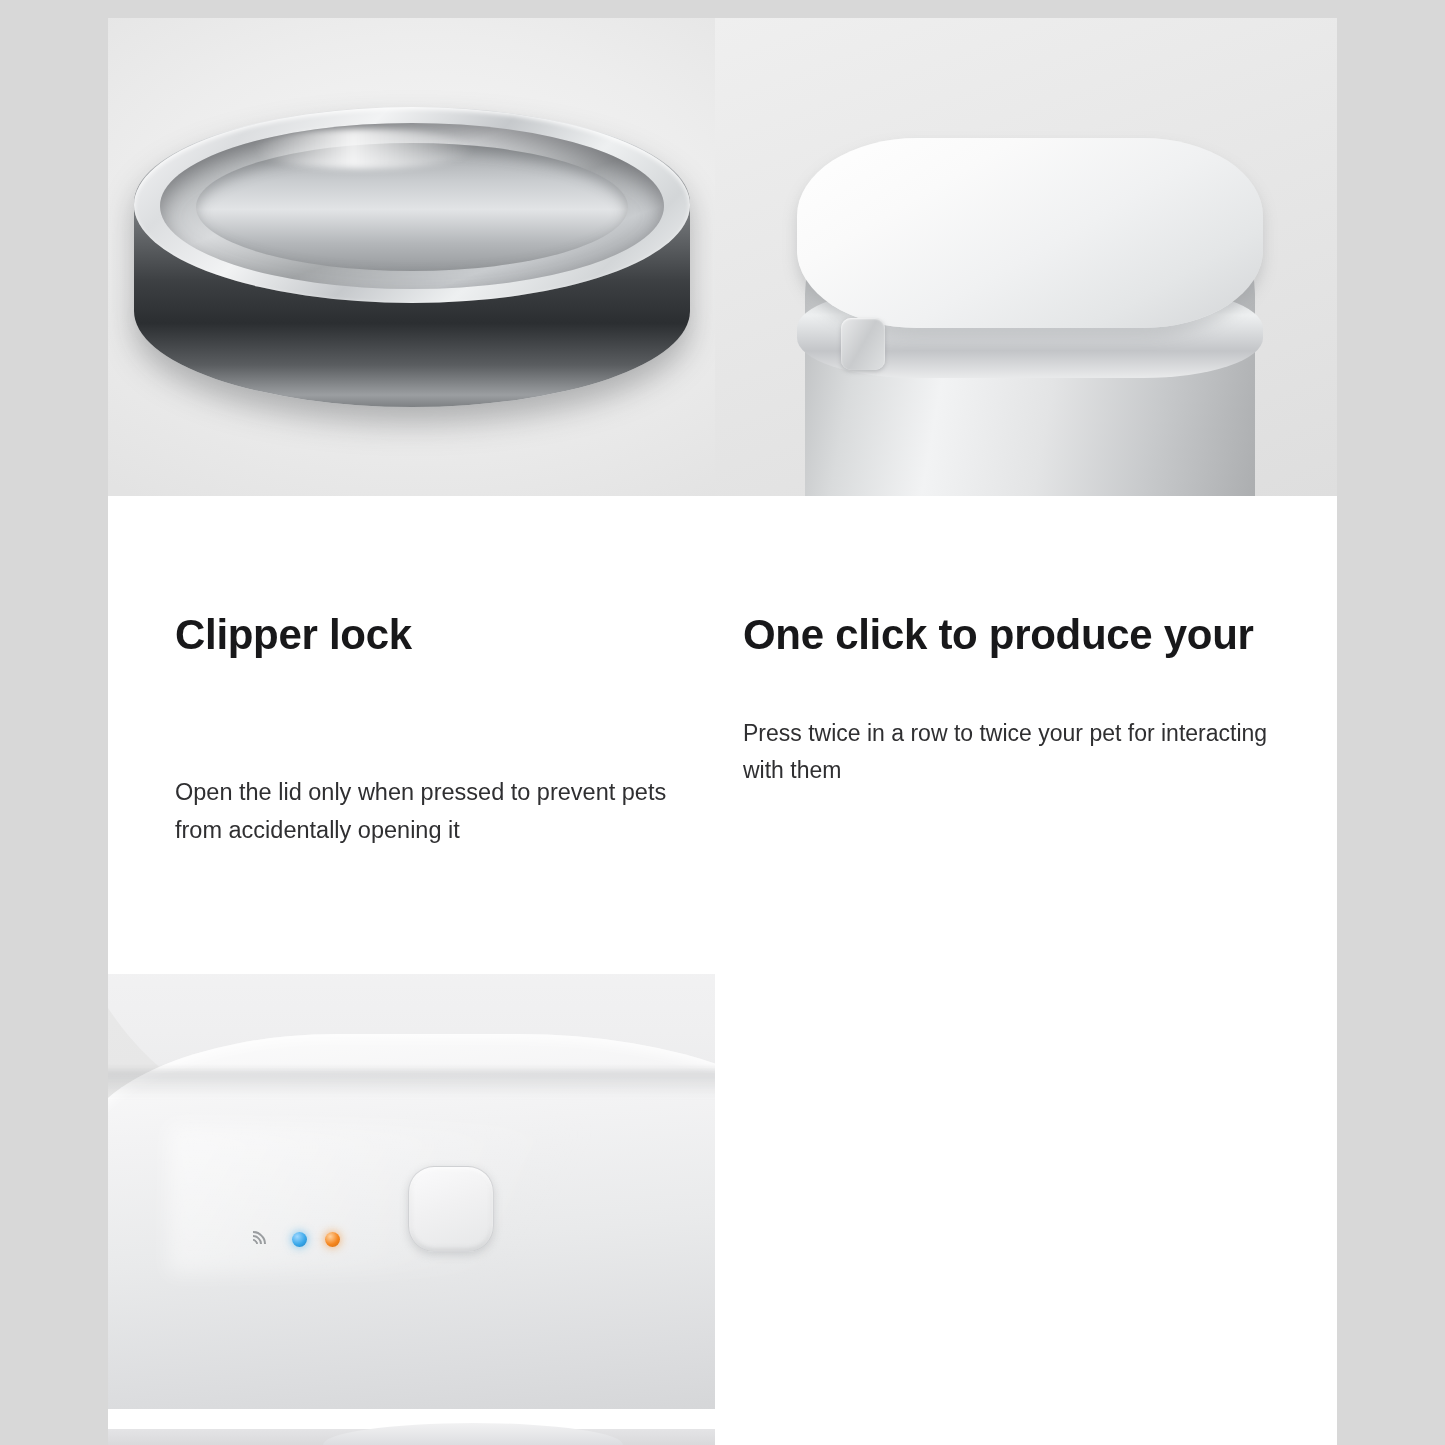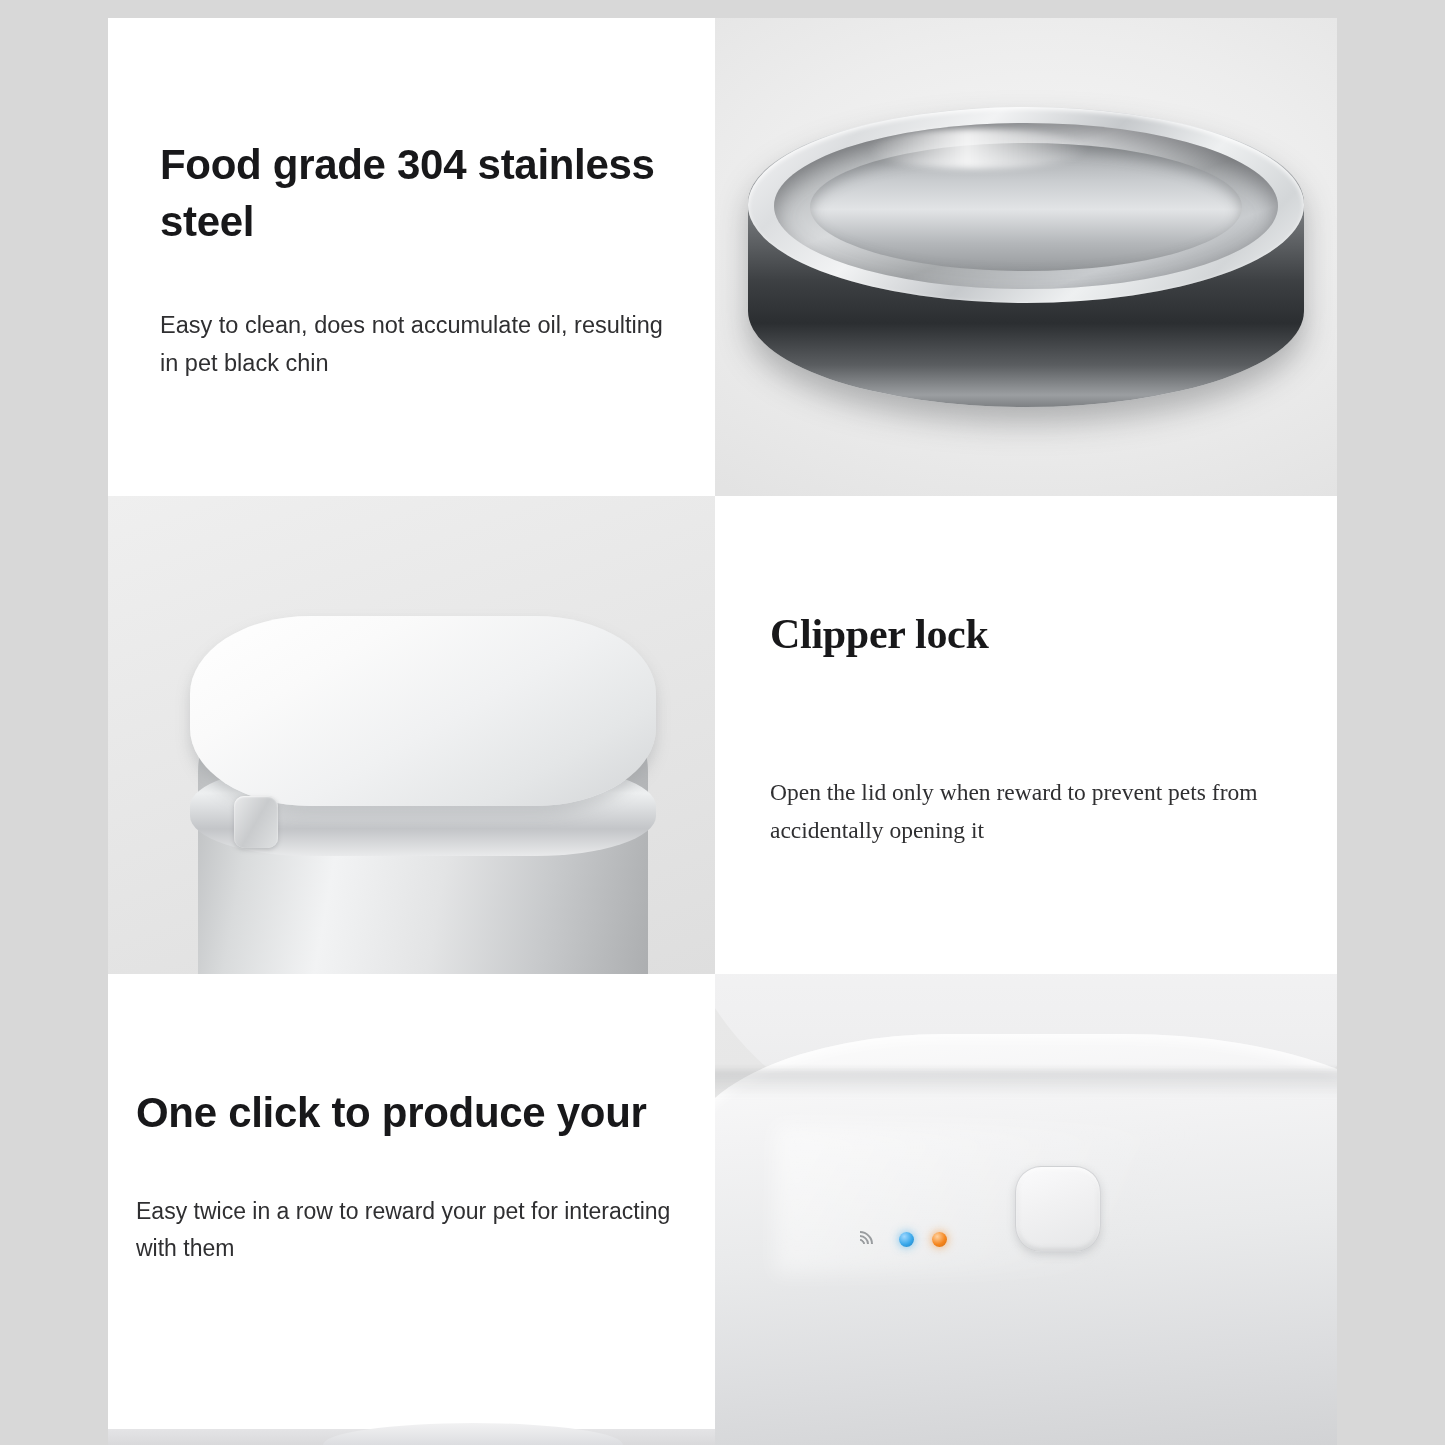--- a/index.html
+++ b/index.html
@@ -238,26 +238,20 @@
     background: linear-gradient(180deg, #f2f2f3 0%, #dcdde0 100%);
   }
 </style>
 </head>
 <body>
 
 <div class="page">
 
   <div class="grid">
 
-    <div class="cell text-cell cell-1">
-      <div class="tc-inner">
-        <div class="headline">Food grade 304 stainless steel</div>
-        <div class="subtext">Easy to clean, does not accumulate oil, resulting in pet black chin</div>
-      </div>
-    </div>
 
     <div class="cell img-cell">
       <div class="bowl-bg"></div>
       <div class="bowl-shadow"></div>
       <div class="bowl">
         <div class="bowl-body"></div>
         <div class="bowl-rim"></div>
         <div class="bowl-inner"></div>
         <div class="bowl-inner2"></div>
         <div class="bowl-gloss"></div>
@@ -269,30 +263,30 @@
       <div class="lid-wrap">
         <div class="lid-body"></div>
         <div class="lid-edge"></div>
         <div class="lid-top"></div>
         <div class="lid-clip"></div>
 
       </div>
     </div>
 
     <div class="cell text-cell">
-      <div class="tc-inner" style="top:110px; left:55px;font-family:Liberation Serif, serif;">
+      <div class="tc-inner" style="top:110px; left:67px;">
         <div class="headline">Clipper lock</div>
-        <div class="subtext" style="margin-top:110px;">Open the lid only when reward to prevent pets from accidentally opening it</div>
+        <div class="subtext" style="margin-top:110px;">Open the lid only when pressed to prevent pets from accidentally opening it</div>
       </div>
     </div>
 
     <div class="cell text-cell">
       <div class="tc-inner" style="top:110px; left:28px;">
         <div class="headline">One click to produce your</div>
-        <div class="subtext" style="margin-top:52px; font-size:23px;">Easy twice in a row to reward your pet for interacting with them</div>
+        <div class="subtext" style="margin-top:52px; font-size:23px;">Press twice in a row to twice your pet for interacting with them</div>
       </div>
     </div>
 
     <div class="cell img-cell">
       <div class="base-bg"></div>
       <div class="base-top-curve"></div>
       <div class="base-body"></div>
       <div class="base-seam"></div>
       <div class="base-sheen"></div>
 

